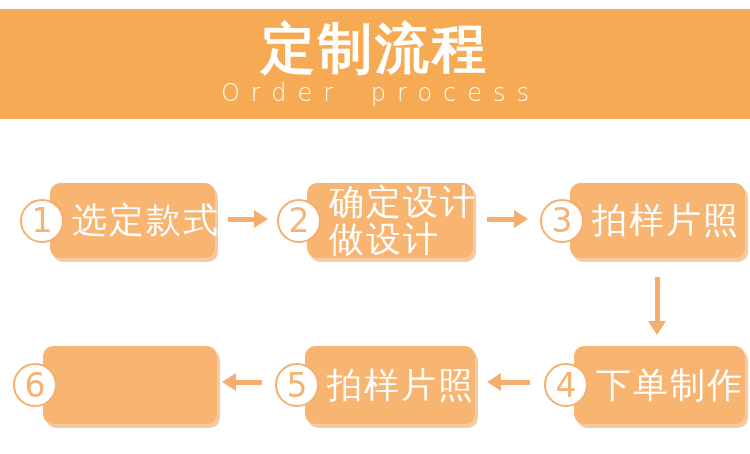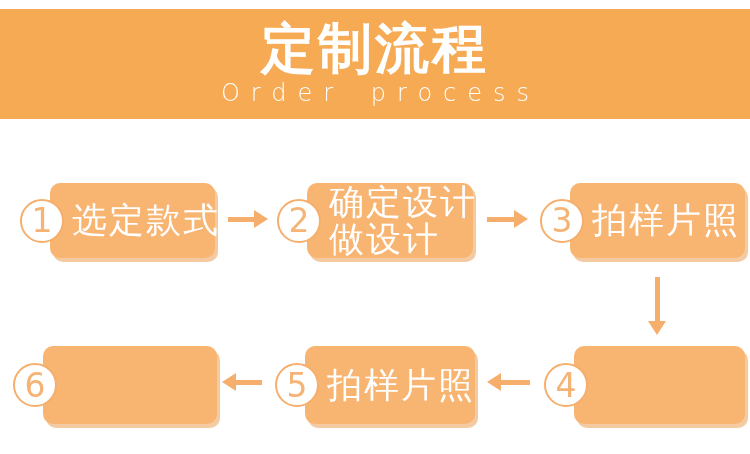--- a/index.html
+++ b/index.html
@@ -124,20 +124,21 @@
     <div class="step-line">拍样片照</div>
   </div>
 
   <div class="arrow-v" id="arrow-3-4">
     <div class="stem"></div>
     <div class="head-down"></div>
   </div>
 
   <div class="step" id="step4">
     <div class="badge">4</div>
+    <div class="step-line">下单制作</div>
   </div>
 
   <div class="arrow-h" id="arrow-4-5">
     <div class="head-left"></div>
     <div class="stem"></div>
   </div>
 
   <div class="step" id="step5">
     <div class="badge">5</div>
     <div class="step-line">拍样片照</div>

